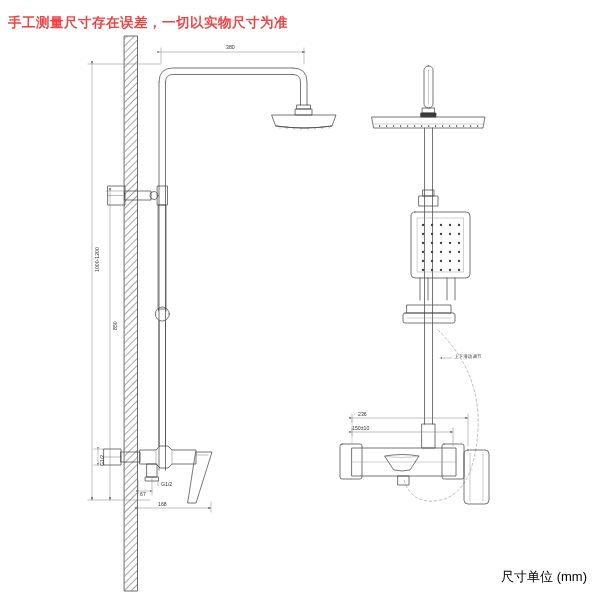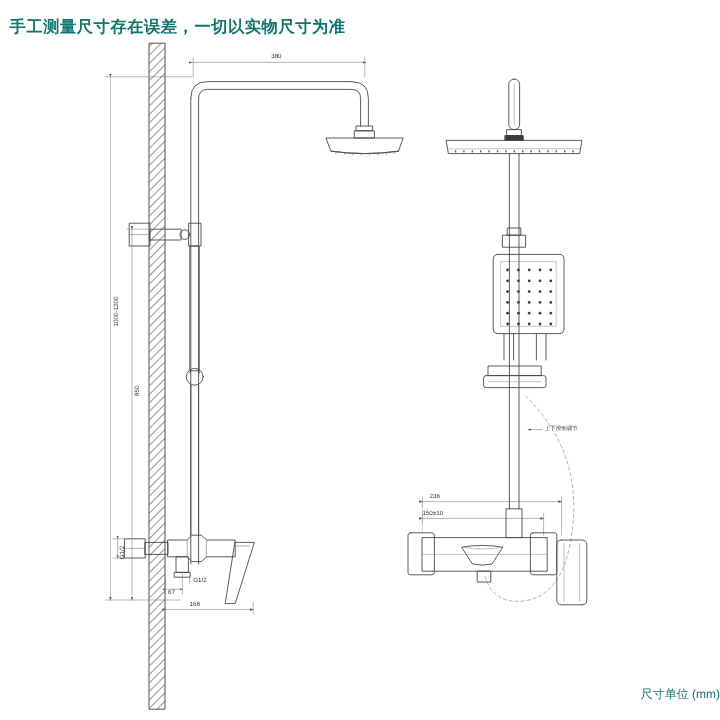--- a/index.html
+++ b/index.html
@@ -5,25 +5,25 @@
   html,body{margin:0;padding:0;background:#ffffff;}
   body{
     width:600px;height:600px;position:relative;overflow:hidden;
     font-family:"Liberation Sans","DejaVu Sans",sans-serif;
     color:#1a1a1a;
   }
   #sheet{position:absolute;inset:0;width:600px;height:600px;}
   #header-text{
     position:absolute;left:8px;top:14px;
     font-size:13.5px;font-weight:bold;letter-spacing:.5px;
-    color:#0f766e;white-space:nowrap;
+    color:#ef4444;white-space:nowrap;
   }
   #unit-text{
-    position:absolute;right:0;bottom:14px;
-    font-size:10px;color:#0f766e;white-space:nowrap;
+    position:absolute;right:13px;bottom:14px;
+    font-size:13px;color:#000000;white-space:nowrap;
   }
   .dimtext{
     position:absolute;font-size:5.2px;color:#333;white-space:nowrap;
     font-family:"Liberation Sans","DejaVu Sans",sans-serif;
   }
   .dimtext.rot{transform-origin:0 0;transform:rotate(-90deg);}
   .cn-note{
     position:absolute;font-size:4.6px;color:#333;white-space:nowrap;
   }
 </style>

